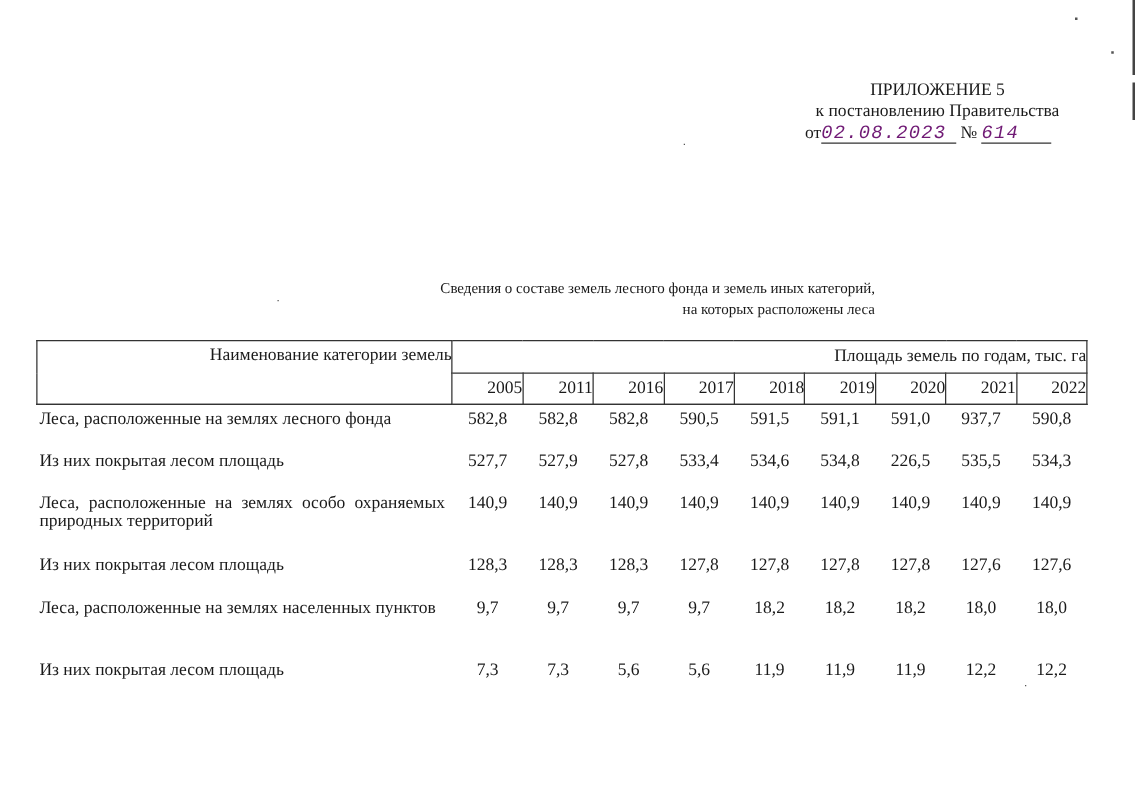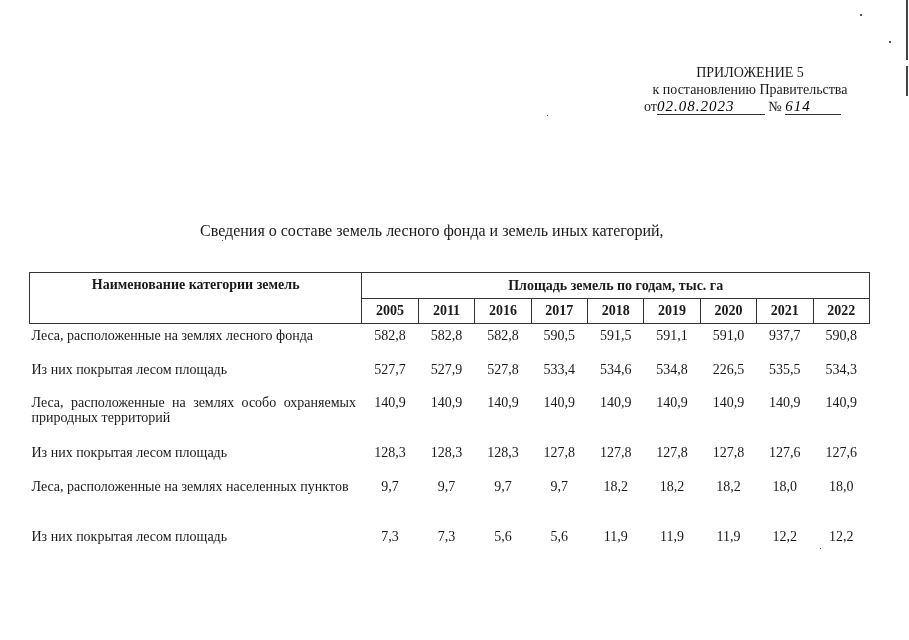--- a/index.html
+++ b/index.html
@@ -6,36 +6,36 @@
   body {
     width: 909px; height: 640px; background: #ffffff; position: relative; overflow: hidden;
     font-family: "Liberation Serif", "DejaVu Serif", serif; color: #1a1a1a;
   }
   .appendix {
     position: absolute; left: 630px; top: 64px; width: 240px;
     text-align: center; font-size: 14px; line-height: 17px;
   }
   .appendix .sig { text-align: left; padding-left: 14px; position: relative; }
   .hand {
-    font-family: Liberation Serif, serif; font-style: italic; font-size: 15px;
-    color: #000000; letter-spacing: 1px; display: inline-block;
+    font-family: Liberation Mono, monospace; font-style: italic; font-size: 15px;
+    color: #701a75; letter-spacing: 1px; display: inline-block;
     border-bottom: 1px solid #333; line-height: 15px;
   }
   .date-hand { width: 108px; }
   .num-hand { width: 56px; }
   .title {
     position: absolute; left: 200px; top: 222px; width: 500px;
-    text-align: left; font-size: 16px; line-height: 17px;
+    text-align: right; font-size: 12px; line-height: 17px;
   }
   table.data {
     position: absolute; left: 29px; top: 272px; width: 841px;
     border-collapse: collapse; font-size: 14px;
   }
   table.data th {
-    font-weight: bold; border: 1px solid #333; padding: 0; height: 24px;
+    font-weight: normal; border: 1px solid #333; padding: 0; height: 24px; text-align: right;
   }
   table.data th.name-head { width: 337px; vertical-align: top; line-height: 15px; padding-top: 4px; }
   table.data th.group-head { height: 25px; }
   table.data th.year { width: 56px; }
   table.data td { padding: 0; vertical-align: top; margin-left: 30px; }
   table.data td.label {
     text-align: justify; text-align-last: left; padding: 4px 6px 0 2px; line-height: 15px;
   }
   table.data td.val { text-align: center; padding-top: 4px; line-height: 15px; }
   tr.r1 td { height: 30px; }
@@ -55,20 +55,21 @@
   <div>к постановлению Правительства</div>
   <div class="sig">
     <span>от</span><span class="hand date-hand">02.08.2023</span>
     <span>№</span>
     <span class="hand num-hand">614</span>
   </div>
 </div>
 
 <div class="title">
   <div>Сведения о составе земель лесного фонда и земель иных категорий,</div>
+  <div>на которых расположены леса</div>
 </div>
 
 <table class="data">
   <thead>
     <tr>
       <th class="name-head" rowspan="2">Наименование категории земель</th>
       <th class="group-head" colspan="9">Площадь земель по годам, тыс. га</th>
     </tr>
     <tr>
       <th class="year">2005</th>

